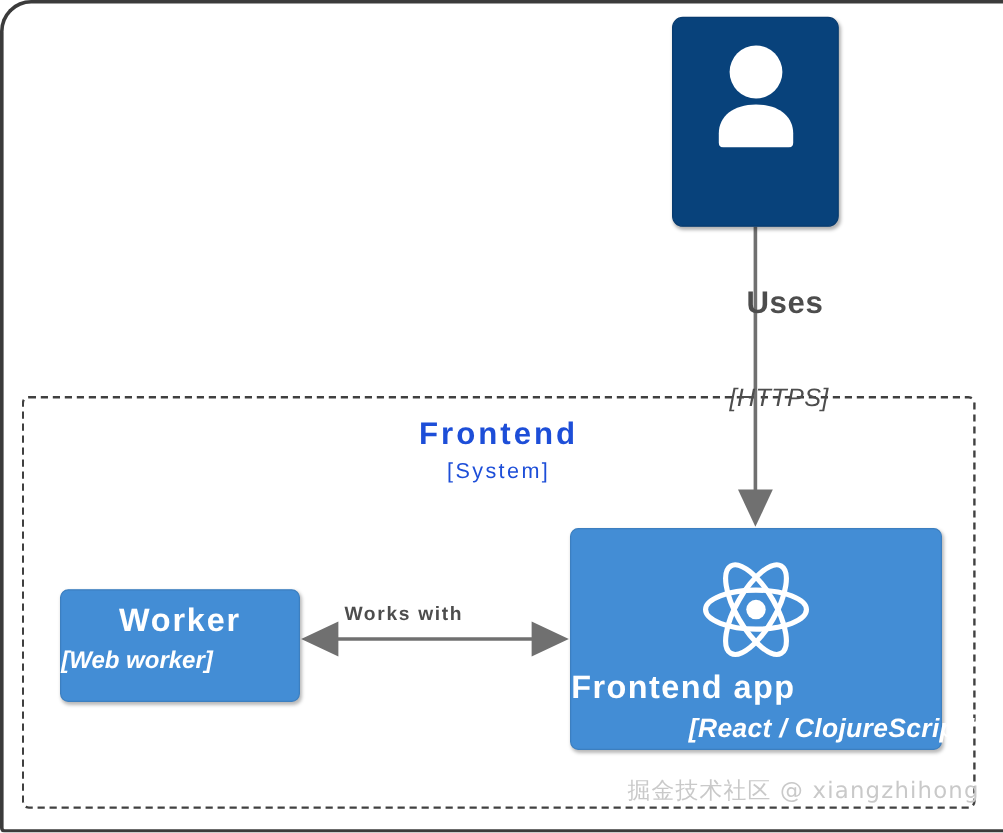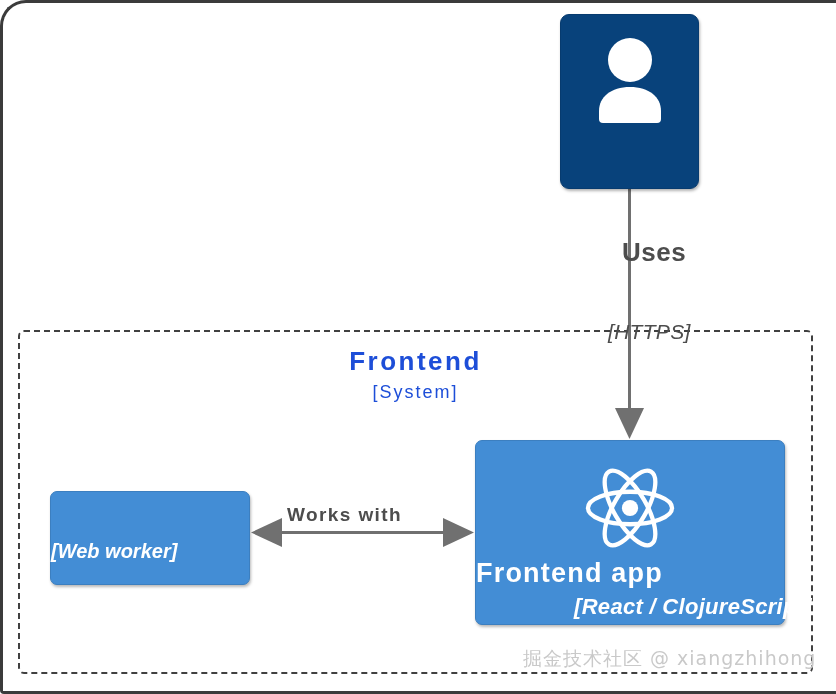--- a/index.html
+++ b/index.html
@@ -205,21 +205,21 @@
     top: 276px;
     font-size: 21px;
     font-style: italic;
     font-weight: normal;
     letter-spacing: 0.3px;
     margin-top: 44px;
   }
   #rel-works-label {
     left: 287px;
     top: 504px;
-    font-size: 19px;
+    font-size: 16px;
     letter-spacing: 1.4px;
   }
 
   
   #watermark {
     position: absolute;
     left: 480px;
     top: 646px;
     font-size: 19px;
     color: #c9c9c9;
@@ -269,18 +269,19 @@
         <ellipse cx="50" cy="45" rx="44" ry="17" transform="rotate(60 50 45)"></ellipse>
         <ellipse cx="50" cy="45" rx="44" ry="17" transform="rotate(120 50 45)"></ellipse>
       </g>
       <circle cx="50" cy="45" r="8.5" fill="#ffffff"></circle>
     </svg>
     <div id="frontend-app-label">Frontend app</div>
     <div id="frontend-app-tech">[React / ClojureScript]</div>
   </div>
 
   <div id="worker-box">
+    <div id="worker-label">Worker</div>
     <div id="worker-tech">[Web worker]</div>
   </div>
 
   <div id="watermark">掘金技术社区 @ xiangzhihong</div>
 
 </div>
 
 </body></html>

